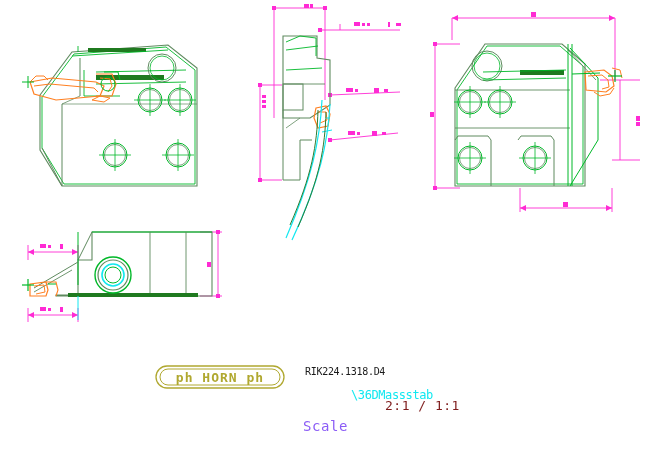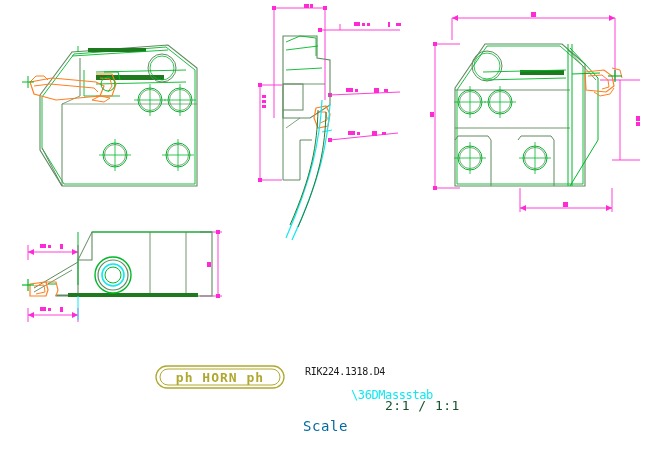--- a/index.html
+++ b/index.html
@@ -4,23 +4,23 @@
 <style>
   html,body{margin:0;padding:0;background:#ffffff;}
   body{width:670px;height:460px;position:relative;overflow:hidden;
        font-family:"DejaVu Sans Mono", monospace;}
   #canvas{position:absolute;left:0;top:0;width:670px;height:460px;}
   .txt{position:absolute;white-space:pre;}
   #partno{left:305px;top:366px;font-size:10px;color:#1a1a1a;
           font-family:"DejaVu Sans Mono", monospace;letter-spacing:-0.3px;}
   #massstab{left:303px;top:388px;font-size:12px;color:#12e8f0;
             font-family:"DejaVu Sans Mono", monospace;letter-spacing:-0.4px;margin-left:48px;}
-  #scaleval{left:385px;top:398px;font-size:13px;color:#14532d;
+  #scaleval{left:385px;top:398px;font-size:13px;color:#7f1d1d;
             font-family:"DejaVu Sans Mono", monospace;letter-spacing:0.5px;}
-  #scalelbl{left:303px;top:418px;font-size:14px;color:#0369a1;
+  #scalelbl{left:303px;top:418px;font-size:14px;color:#8b5cf6;
             font-family:"DejaVu Sans Mono", monospace;letter-spacing:0.6px;}
 </style>
 </head>
 <body>
 
 <svg id="canvas" viewBox="0 0 670 460">
 
   <g>
 
     <path d="M40,95 L72,52 L168,45 L197,68 L197,186 L62,186 L40,150 Z" fill="none" stroke="#5f8a5f" stroke-width="1.1"></path>

